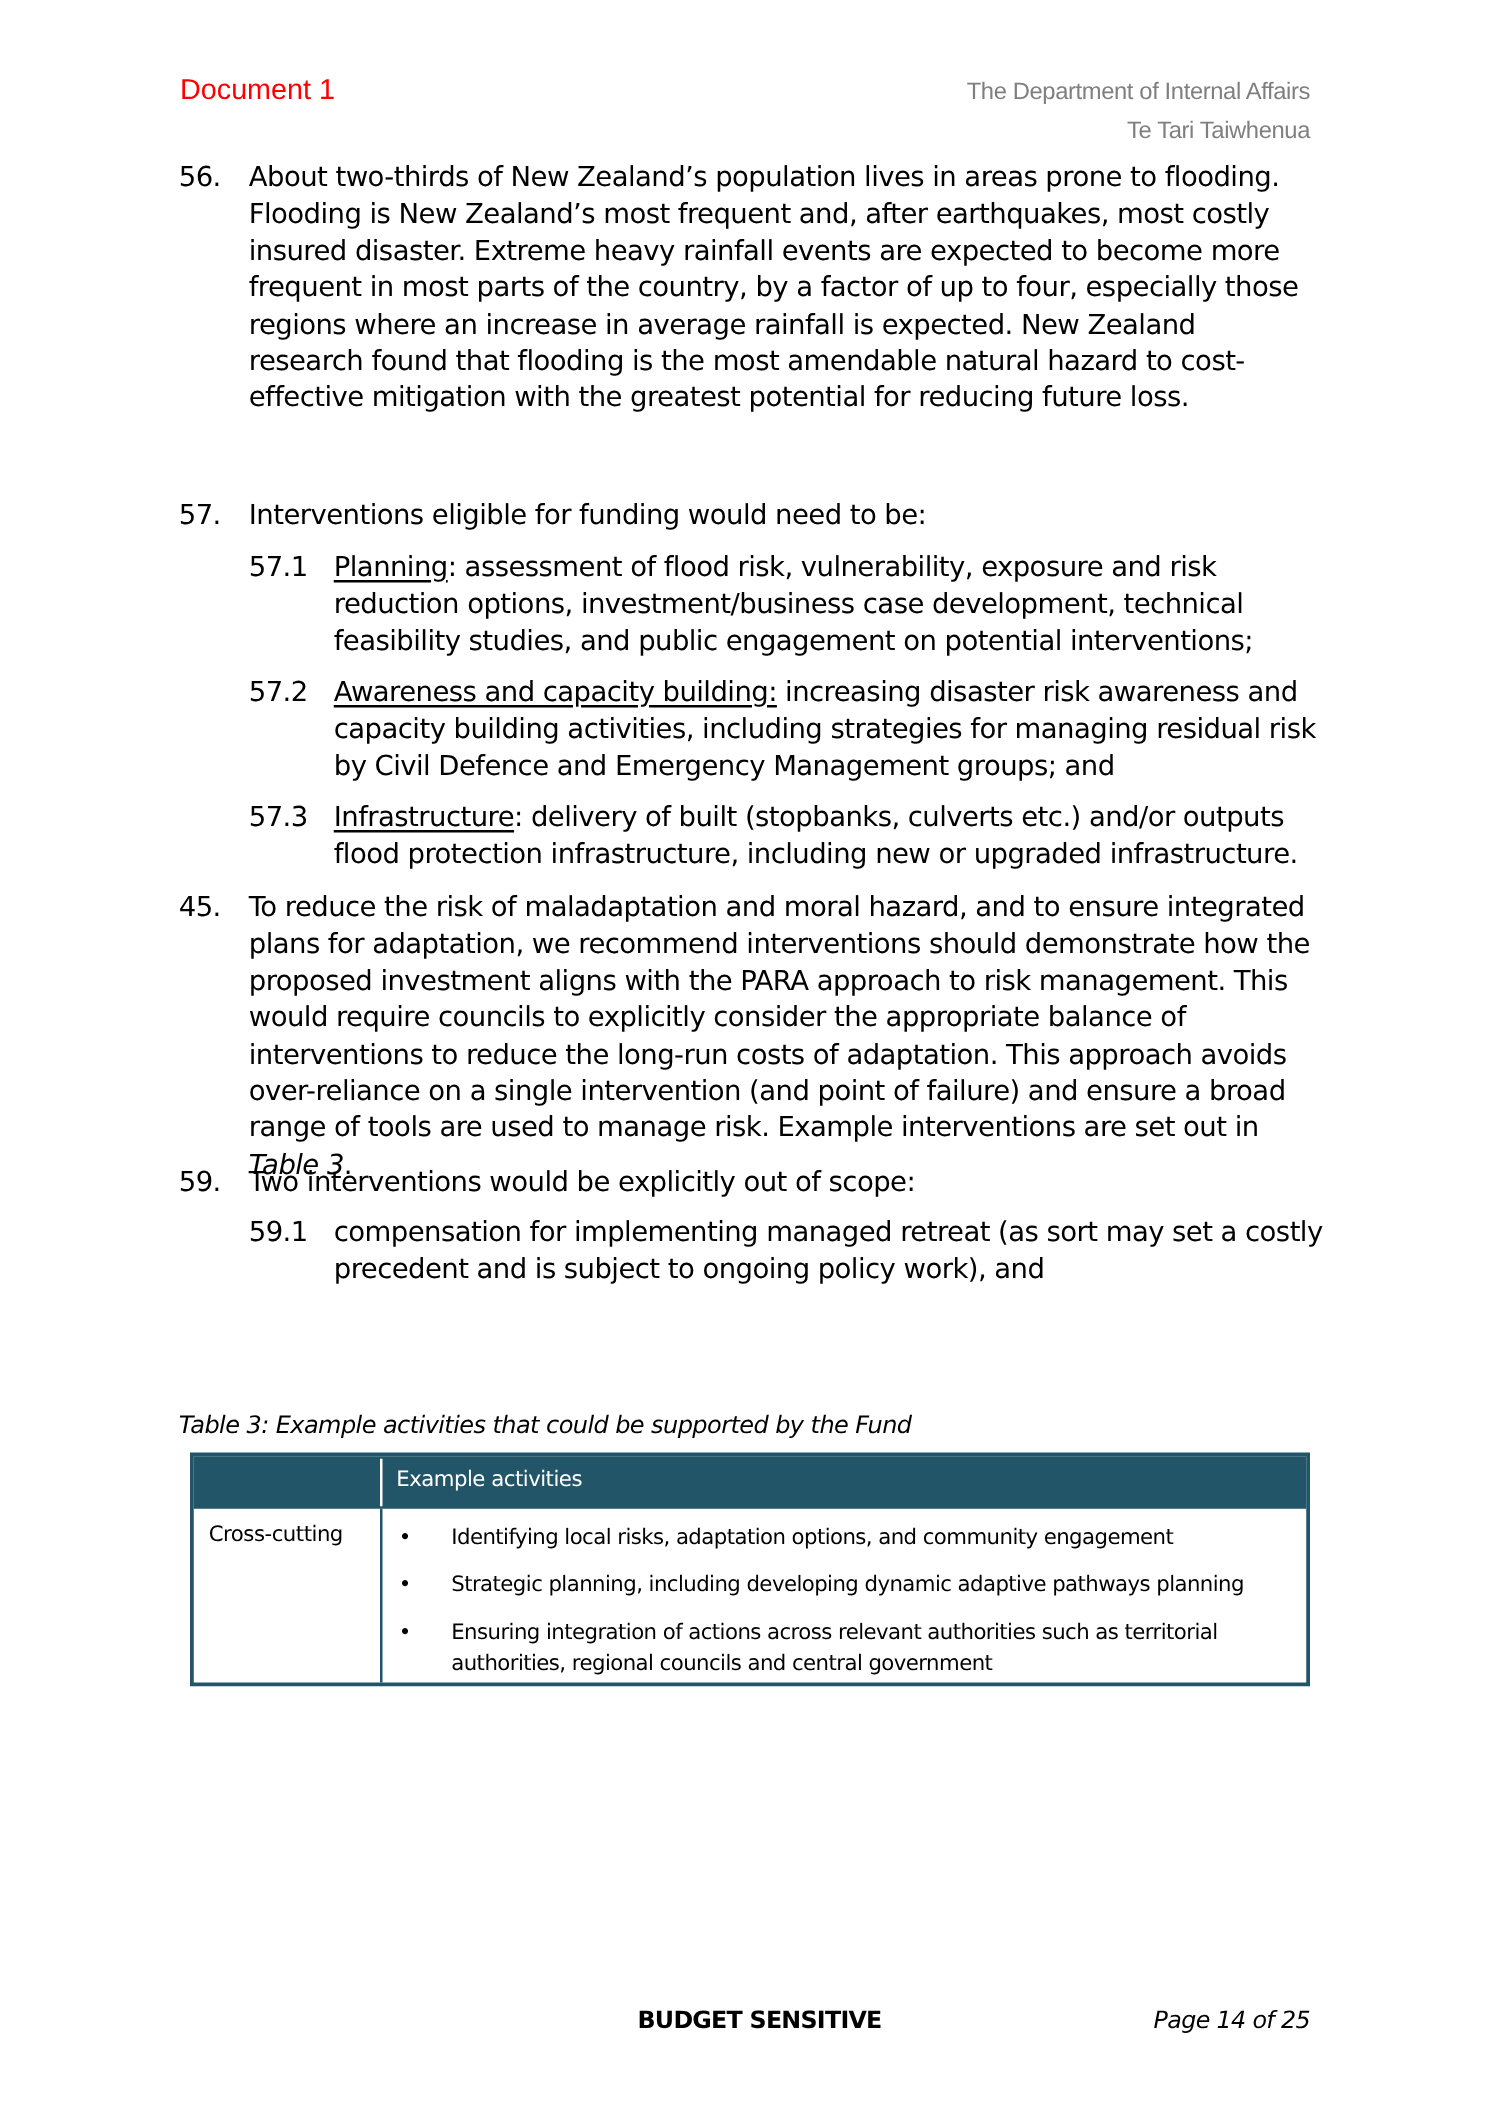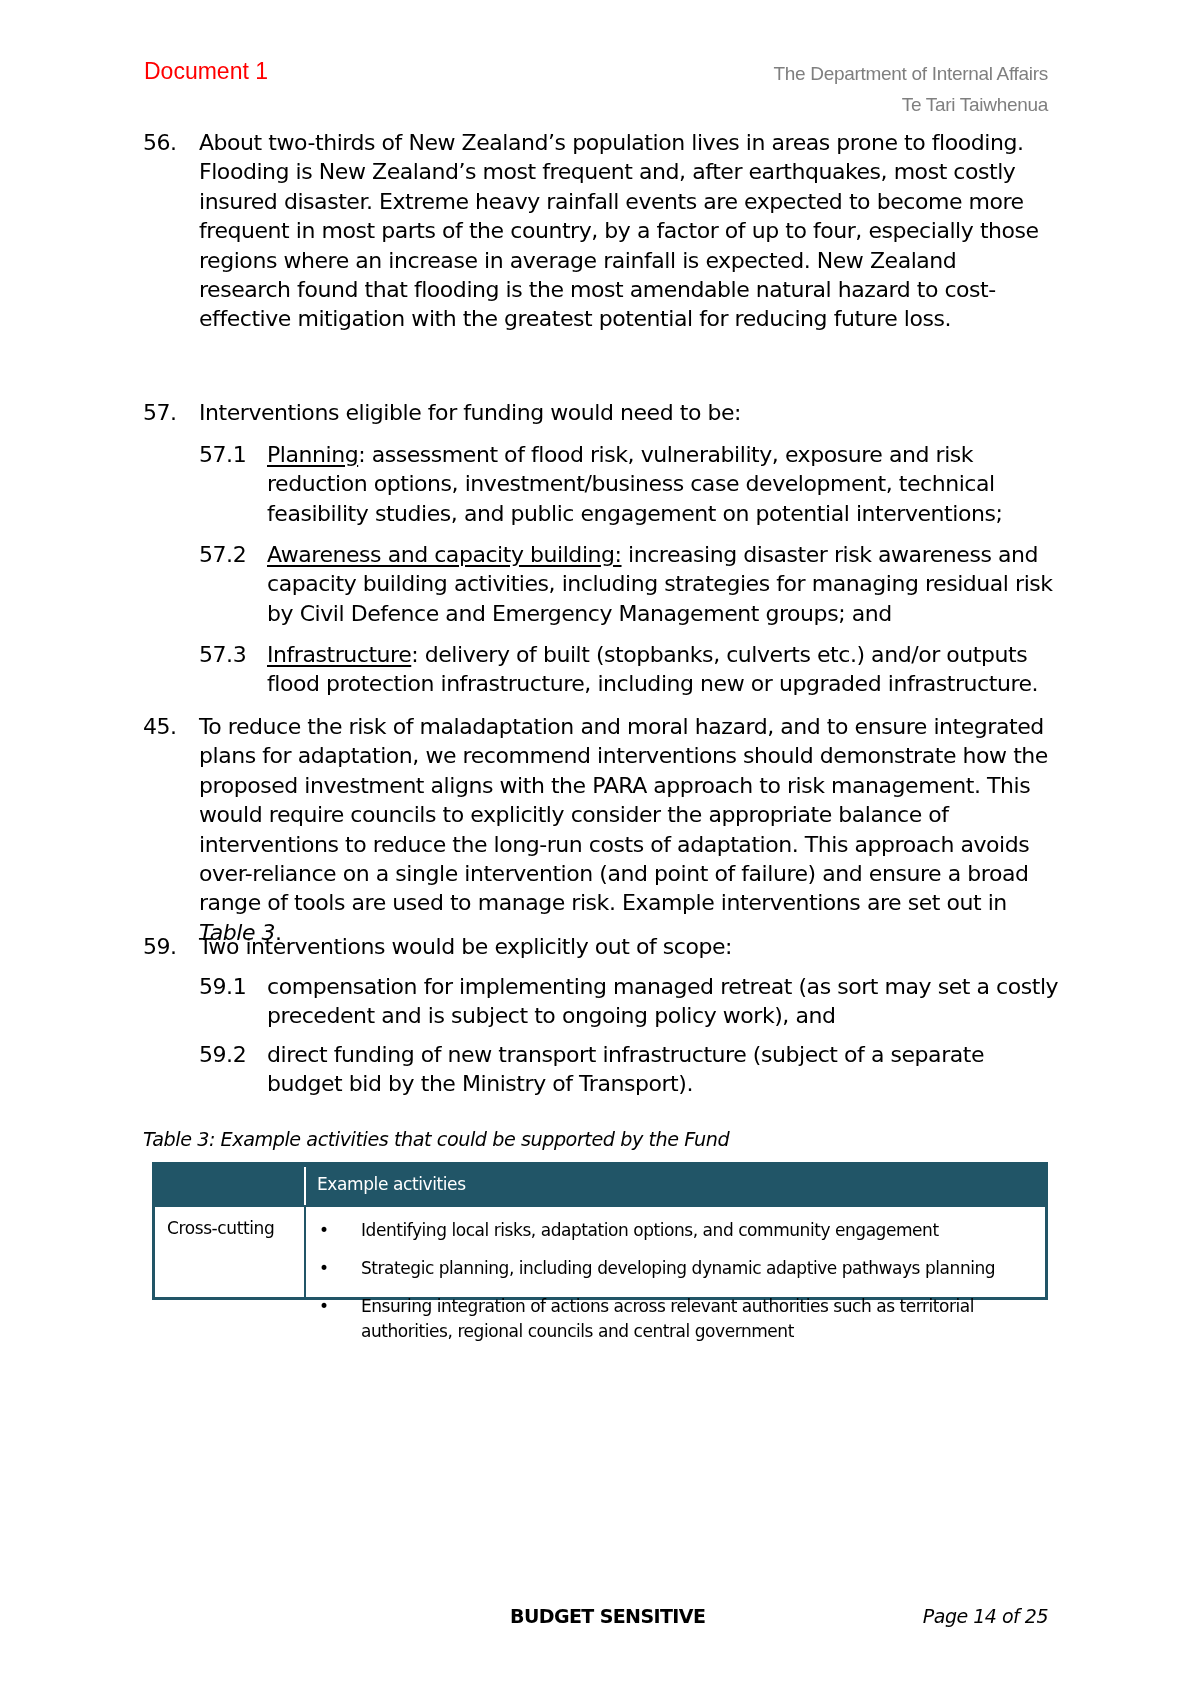--- a/index.html
+++ b/index.html
@@ -25,21 +25,21 @@
   .sub .num { position: absolute; left: 0; top: 0; }
   .sub .txt { margin-left: 68px; }
   .u { text-decoration: underline; text-underline-offset: 3px; }
   .i { font-style: italic; }
 
   .heading { position: absolute; left: 143px; top: 345px; font-weight: bold; font-style: italic; }
 
   .caption { position: absolute; left: 143px; top: 1116px; font-style: italic;
              font-family: "DejaVu Sans", sans-serif; font-size: 19.2px; letter-spacing: -0.45px; }
 
-  .tbl { position: absolute; left: 152px; top: 1150px; width: 896px; height: 138px;
+  .tbl { position: absolute; left: 152px; top: 1150px; width: 896px; height: 187px;
          border: 3px solid #215567; box-sizing: border-box; }
   .tbl .head { position: absolute; left: 0; top: 0; width: 100%; height: 42px; background: #215567; }
   .tbl .head .hdiv { position: absolute; left: 149px; top: 2px; width: 2px; height: 38px; background: #ffffff; }
   .tbl .head .hlabel { position: absolute; left: 162px; top: 9px; color: #ffffff; font-size: 17px;
                        font-family: "DejaVu Sans", sans-serif; letter-spacing: -0.4px; }
   .tbl .vdiv { position: absolute; left: 149px; top: 42px; width: 2px; bottom: 0; background: #215567; }
   .tbl .rowlabel { position: absolute; left: 12px; top: 53px; font-size: 17px;
                    font-family: "DejaVu Sans", sans-serif; letter-spacing: -0.4px; }
   .tbl .bullets { position: absolute; left: 160px; top: 53px; width: 720px; margin: 0; padding: 0; list-style: none;
                   font-size: 17px; font-family: "DejaVu Sans", sans-serif; letter-spacing: -0.45px; line-height: 25px; }
@@ -94,24 +94,20 @@
   <div class="para body-text" style="top:920px;">
     <span class="num">59.</span>
     <div class="txt">Two interventions would be explicitly out of scope:</div>
   </div>
 
   <div class="sub body-text" style="top:960px;">
     <span class="num">59.1</span>
     <div class="txt">compensation for implementing managed retreat (as sort may set a costly precedent and is subject to ongoing policy work), and</div>
   </div>
 
-  <div class="sub body-text" style="top:1028px;">
-    <span class="num">59.2</span>
-    <div class="txt">direct funding of new transport infrastructure (subject of a separate budget bid by the Ministry of Transport).</div>
-  </div>
 
   <div class="caption">Table 3: Example activities that could be supported by the Fund</div>
 
   <div class="tbl">
     <div class="head">
       <div class="hdiv"></div>
       <div class="hlabel">Example activities</div>
     </div>
     <div class="vdiv"></div>
     <div class="rowlabel">Cross-cutting</div>

